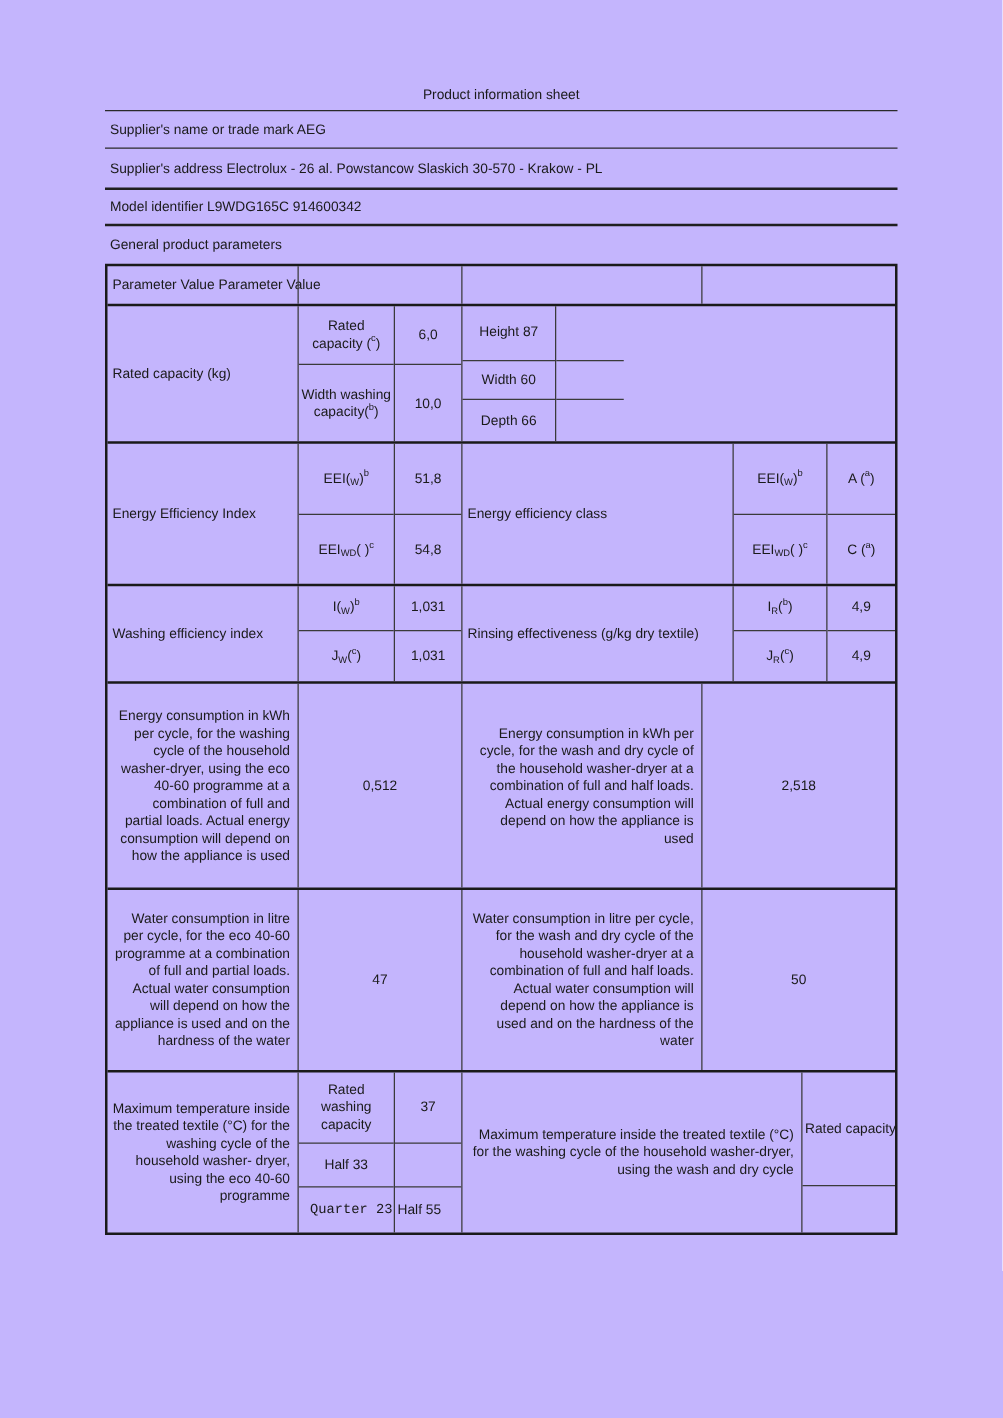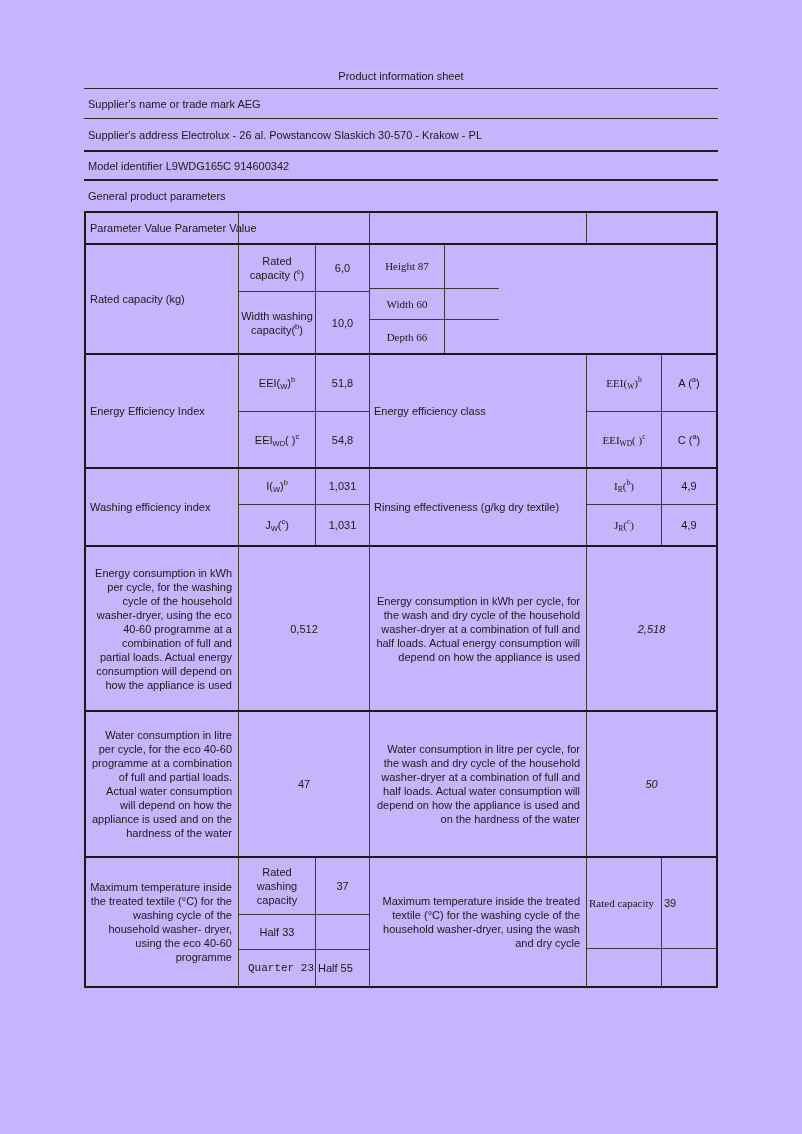--- a/index.html
+++ b/index.html
@@ -19,21 +19,21 @@
         justify-content:center;text-align:center;line-height:14px;padding:1px 2px;}
   .cell.cfirst{border-left:none;}
   .stack{box-sizing:border-box;border-left:1px solid #3a3a3a;display:flex;flex-direction:column;align-items:stretch;}
   .stack>.cell{border-left:none;border-top:1px solid #3a3a3a;}
   .stack>.cell:first-child{border-top:none;}
   .para{justify-content:flex-start;text-align:right;padding:4px 6px 4px 4px;}
   .nowrap{white-space:nowrap;overflow:visible;justify-content:flex-start;padding-left:4px;}
   .alignL{justify-content:flex-start;text-align:left;padding-left:2px;}
   .alignR{justify-content:flex-end;text-align:center;padding-right:1px;font-family:Liberation Mono, monospace;}
   .w1{width:152px;} .w2{width:77px;} .w3{width:54px;} .w23{width:131px;}
-  .w4{flex:1;} .w5{width:75px;font-family:Liberation Serif, serif;} .w6{width:55px;} .w56{width:130px;font-style:italic;}
+  .w4{flex:1;} .w5{width:75px;} .w6{width:55px;} .w56{width:155px;}
   sub,sup{font-size:7.5px;line-height:0;}
   sup{vertical-align:5px;} sub{vertical-align:-2px;}
 </style>
 </head>
 <body>
 
 <div class="sheet">
   <div class="content">
 
     <div class="doc-title">Product information sheet</div>
@@ -163,21 +163,17 @@
         <div class="stack w3">
           <div class="cell" style="flex:59">37</div>
           <div class="cell" style="flex:34"></div>
           <div class="cell alignL nowrap" style="flex:37">Half 55</div>
         </div>
         <div class="cell w4 para">Maximum temperature inside the treated textile (°C) for the washing cycle of the household washer-dryer, using the wash and dry cycle</div>
         <div class="stack w5">
           <div class="cell nowrap" style="flex:93;padding-left:2px">Rated capacity</div>
           <div class="cell" style="flex:37"></div>
         </div>
-        <div class="stack w6">
-          <div class="cell alignL" style="flex:93">39</div>
-          <div class="cell" style="flex:37"></div>
-        </div>
       </div>
 
     </div>
   </div>
 </div>
 
 </body></html>

